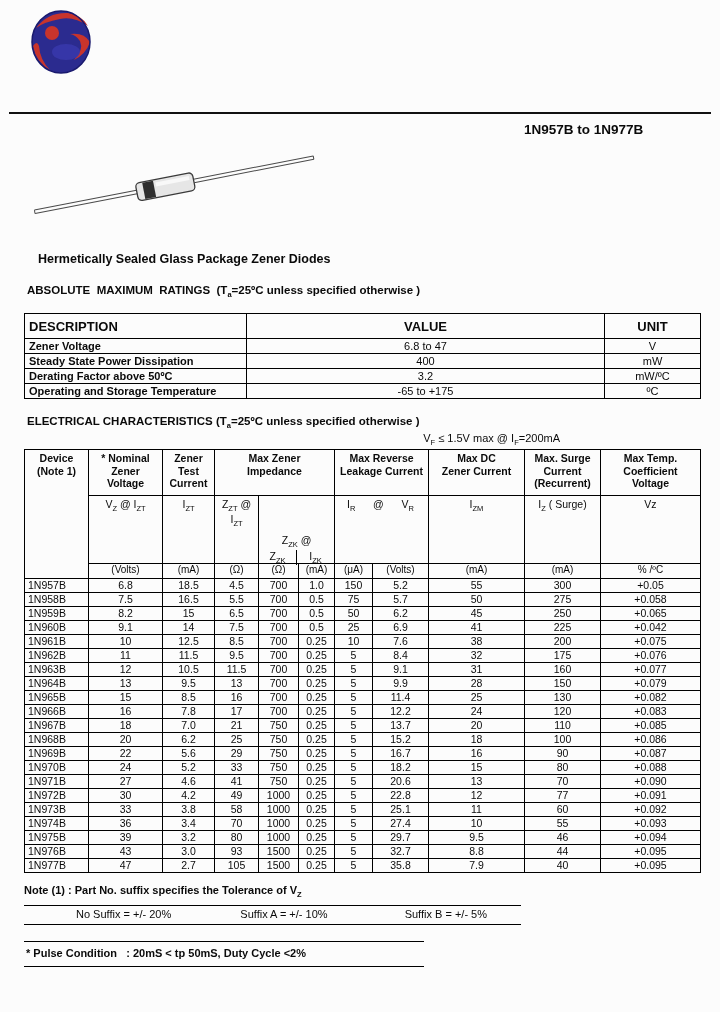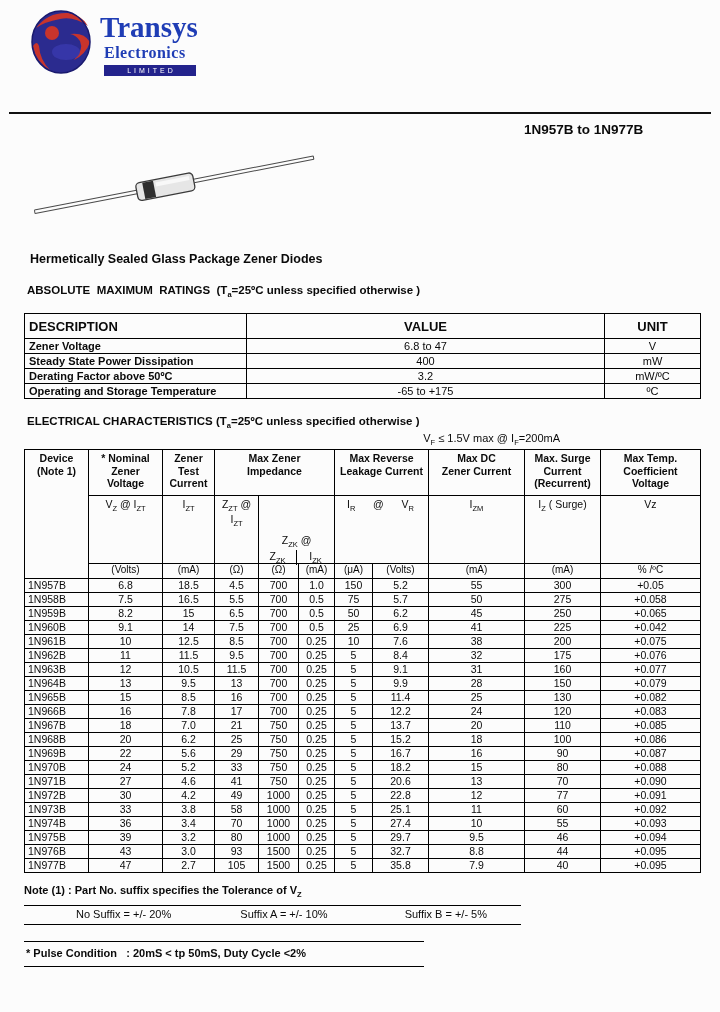--- a/index.html
+++ b/index.html
@@ -16,21 +16,21 @@
   .brand-sub { font-family:"Liberation Serif", serif; font-size:16px; font-weight:bold; color:#1f3db5; margin:2px 0 3px 4px; letter-spacing:0.5px; }
   .brand-limited { margin-left:4px; width:92px; background:#23238c; color:#ffffff; font-size:7px; letter-spacing:3px; text-align:center; padding:2px 0 2px 3px; }
   .rule { border:none; border-top:2.5px solid #111; margin:0 9px; }
 
   
   .intro { position:relative; height:130px; }
   .diode { position:absolute; left:24px; top:18px; }
   .part-range { position:absolute; left:524px; top:8px; font-size:13.5px; font-weight:bold; }
   .pkg { position:absolute; left:520px; top:44px; font-size:13px; font-weight:bold; line-height:1.35; }
 
-  .doc-title { margin:8px 0 0 30px; font-size:12.5px; font-weight:bold; white-space:pre-wrap; }
+  .doc-title { margin:8px 0 0 38px; font-size:12.5px; font-weight:bold; white-space:pre-wrap; }
   .abs-heading { margin:18px 0 14px 27px; font-size:11.5px; font-weight:bold; white-space:pre-wrap; }
 
   table { border-collapse:collapse; table-layout:fixed; }
   th, td { border:1px solid #000; }
 
   .abs-table { margin-left:24px; width:676px; font-size:11px; }
   .abs-table thead th { height:25px; font-size:13px; font-weight:bold; vertical-align:middle; }
   .abs-table thead th.desc-h { text-align:left; padding-left:4px; }
   .abs-table td { height:15px; line-height:13px; padding:0 4px; }
   .abs-table td.desc { font-weight:bold; text-align:left;margin-top:23px; }
@@ -69,25 +69,20 @@
   <header class="masthead">
     <svg class="logo" width="64" height="68" viewBox="0 0 64 68">
       <ellipse cx="31" cy="34" rx="29" ry="31" fill="#2b2b8f"></ellipse>
       <path d="M6 20 Q18 4 38 5 Q52 7 58 18 Q44 8 30 11 Q14 14 6 20 Z" fill="#c8342c"></path>
       <path d="M3 38 Q6 54 20 62 Q10 52 9 38 Q7 32 3 38 Z" fill="#c8342c"></path>
       <path d="M40 26 Q54 24 60 34 Q56 46 44 52 Q54 42 50 33 Q46 27 40 26 Z" fill="#c8342c"></path>
       <circle cx="22" cy="25" r="7" fill="#c8342c"></circle>
       <ellipse cx="36" cy="44" rx="14" ry="8" fill="#3a3aae" opacity="0.8"></ellipse>
       <ellipse cx="31" cy="34" rx="29" ry="31" fill="none" stroke="#1a1a6e" stroke-width="1.5"></ellipse>
     </svg>
-    <div class="brand">
-      <div class="brand-name">Transys</div>
-      <div class="brand-sub">Electronics</div>
-      <div class="brand-limited">LIMITED</div>
-    </div>
   </header>
 
   <hr class="rule">
 
   <section class="intro">
     <svg class="diode" width="300" height="100" viewBox="0 0 300 100">
       <g transform="rotate(-11 150 52)">
         <line x1="8" y1="51" x2="112" y2="51" stroke="#4a4a4a" stroke-width="1"></line>
         <line x1="8" y1="54.5" x2="112" y2="54.5" stroke="#4a4a4a" stroke-width="1"></line>
         <line x1="8" y1="51" x2="8" y2="54.5" stroke="#4a4a4a" stroke-width="1"></line>

